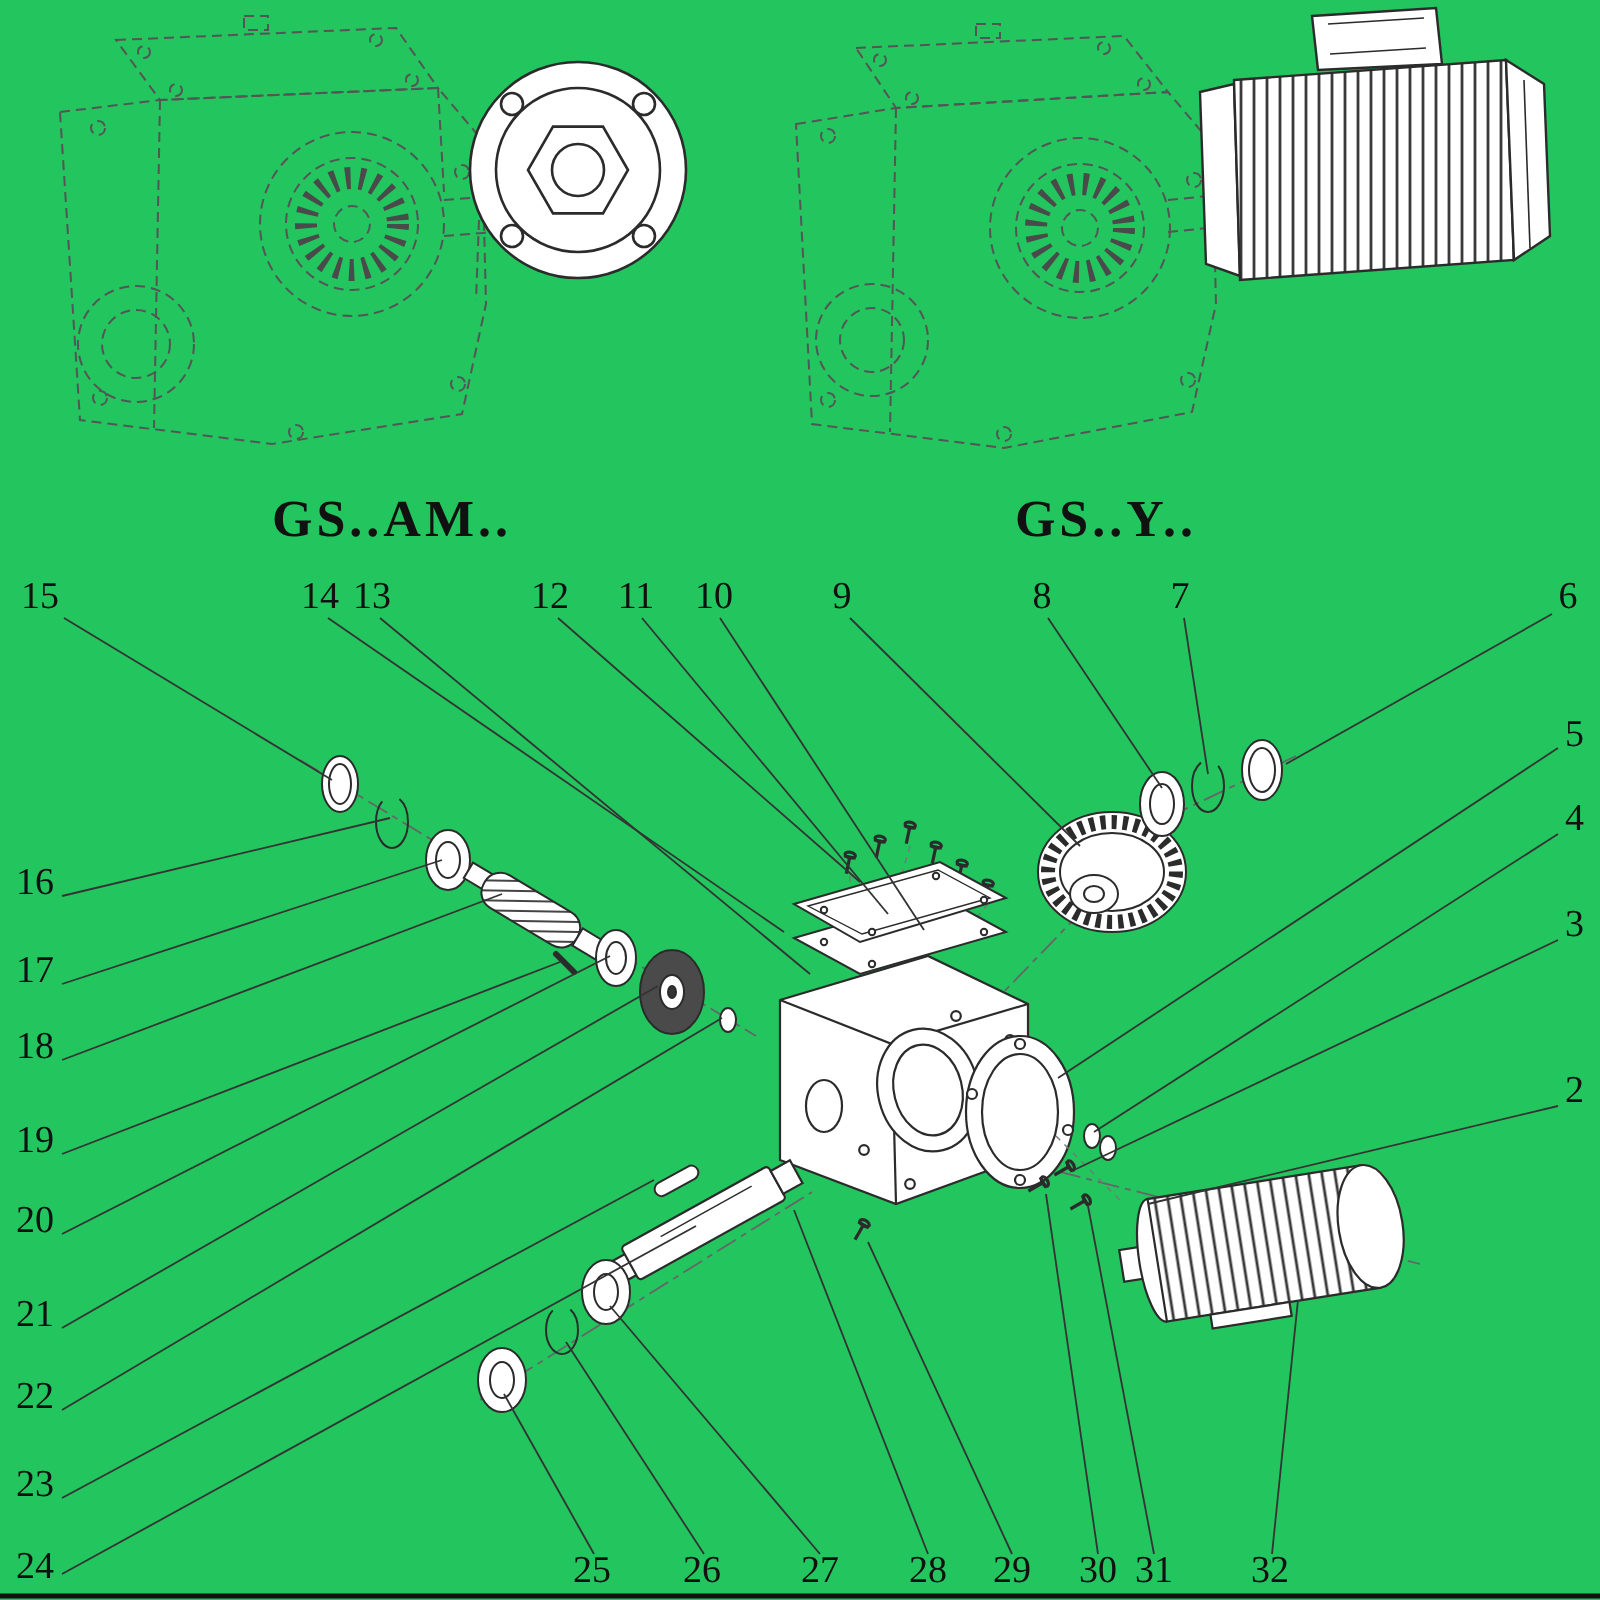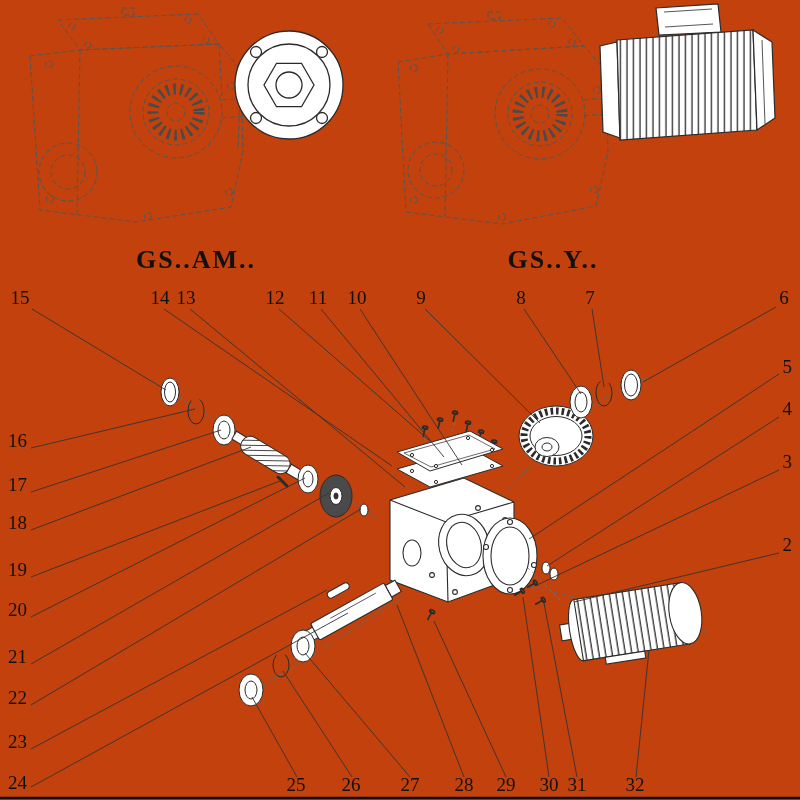--- a/index.html
+++ b/index.html
@@ -1,16 +1,16 @@
 <!DOCTYPE html>
 <html><head>
 <meta charset="utf-8">
 <style>
   html,body{margin:0;padding:0;background:#ffffff;}
-  #page{position:relative;width:800px;height:800px;background:#c2410c;overflow:hidden;
+  #page{position:relative;width:800px;height:800px;background:#22c55e;overflow:hidden;
         font-family:"Liberation Serif",serif;}
   svg{display:block;}
   .variant-title{font-family:"Liberation Serif",serif;font-weight:bold;font-size:26px;
                  letter-spacing:2px;fill:#111;}
   .callout{font-family:"Liberation Serif",serif;font-size:19px;fill:#111;}
   .leader{stroke:#333;stroke-width:0.9;}
   .hidden-line{stroke:#555;fill:none;stroke-width:1;stroke-dasharray:5 3;}
 </style>
 </head>
 <body>

